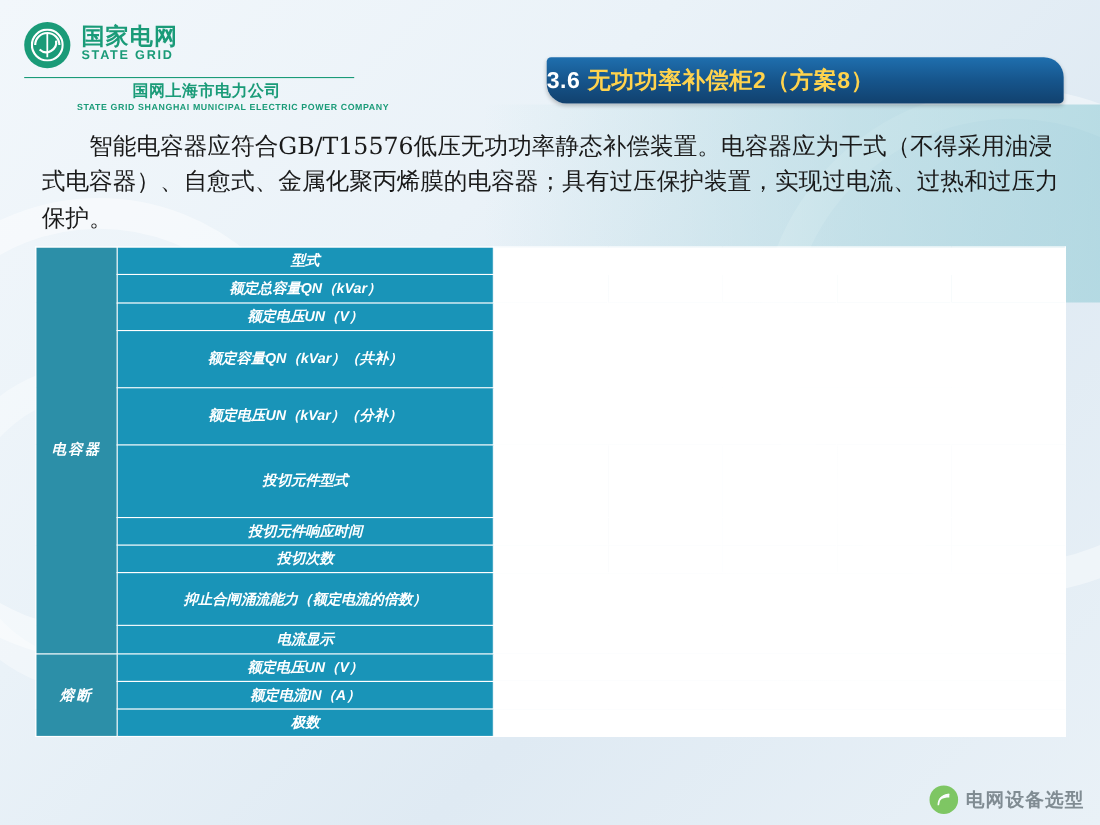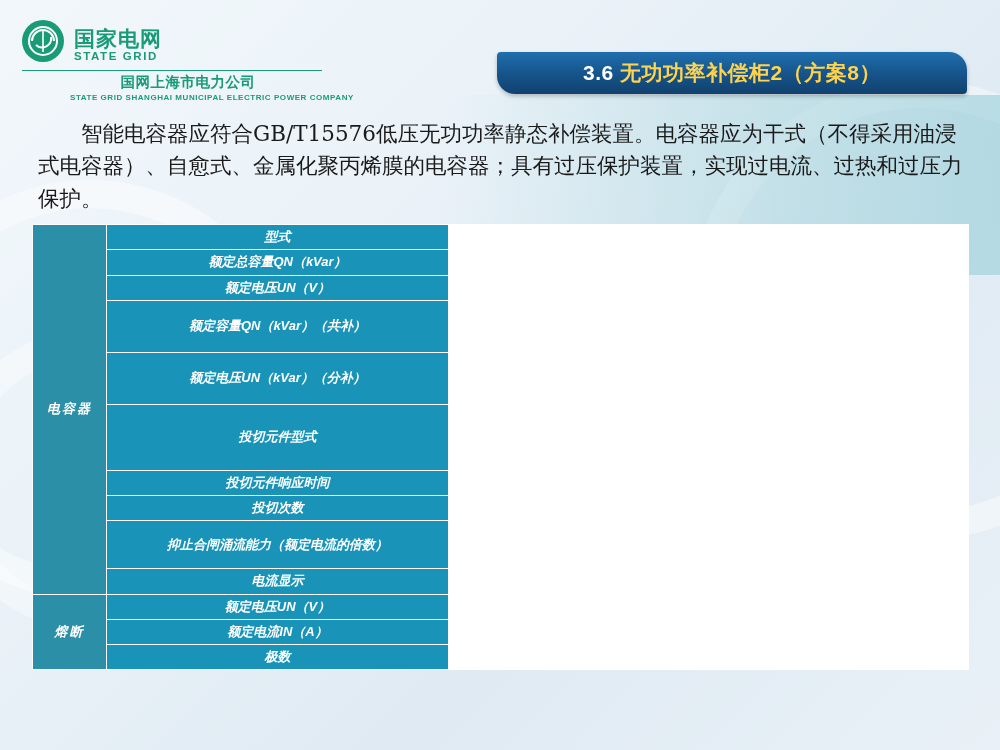--- a/index.html
+++ b/index.html
@@ -26,21 +26,21 @@
   .swirl.s3 { right: -150px; top: 80px; width: 460px; height: 460px; border-color: rgba(255,255,255,0.4); }
   .tealwash {
     position: absolute; right: 0; top: 95px; width: 560px; height: 180px;
     background: linear-gradient(90deg, rgba(200,228,235,0) 0%, rgba(170,214,222,0.55) 60%, rgba(150,205,215,0.6) 100%);
     pointer-events: none;
   }
 
   
   .logo-block {
     position: absolute; left: 22px; top: 18px;
-    display: flex; align-items: flex-end; gap: 10px;
+    display: flex; align-items: center; gap: 10px;
   }
   .logo-mark {
     width: 42px; height: 42px; border-radius: 50%;
     background: #1a9b78;
     display: flex; align-items: center; justify-content: center;
     flex: 0 0 auto;
     margin-top: 2px;
   }
   .logo-mark svg { display: block; }
   .logo-text { line-height: 1.05; }
@@ -55,21 +55,21 @@
   }
   .logo-sub-cn { color: #1a9b78; font-size: 14.5px; font-weight: bold; letter-spacing: 0.5px; }
   .logo-sub-en { color: #1a9b78; font-size: 8px; font-weight: bold; letter-spacing: 0.55px; margin-top: 1px; padding-left: 48px; }
   .logo-rule { width: 300px; height: 1px; background: #1a9b78; margin: 2px 0 2px 0; }
 
   .title-bar {
     position: absolute; left: 497px; top: 52px; width: 470px; height: 42px;
     background: linear-gradient(180deg, #1f6fae 0%, #16558c 50%, #11416e 100%);
     border-radius: 4px 18px 4px 18px;
     box-shadow: 0 2px 4px rgba(0,0,0,0.25);
-    display: flex; align-items: center; justify-content: center;
+    display: flex; align-items: center; justify-content: flex-start;
   }
   .title-text {
     color: #ffffff; font-size: 21px; font-weight: bold; letter-spacing: 0.5px;
     white-space: nowrap;
   }
   .title-text .hl { color: #ffd34d; }
 
   
   .para {
     position: absolute; left: 38px; top: 118px; width: 930px;
@@ -252,14 +252,23 @@
           <td class="val" colspan="5">1.5~1.8Ir(电容器额定电流)</td>
         </tr>
         <tr>
           <td class="rowhdr">极数</td>
           <td class="val" colspan="5">3P</td>
         </tr>
       </tbody>
     </table>
   </div>
 
+  <div class="watermark">
+    <div class="wm-circle">
+      <svg width="16" height="16" viewBox="0 0 16 16" aria-hidden="true">
+        <path d="M13 3 C5 3 3 8 3 13 C3 8 7 6 13 6 Z" fill="#ffffff"></path>
+        <path d="M3 13 C3 8 6 4 13 3" stroke="#ffffff" stroke-width="1.4" fill="none"></path>
+      </svg>
+    </div>
+    <div class="wm-text">电网设备选型</div>
+  </div>
 
 </div>
 
 </body></html>

